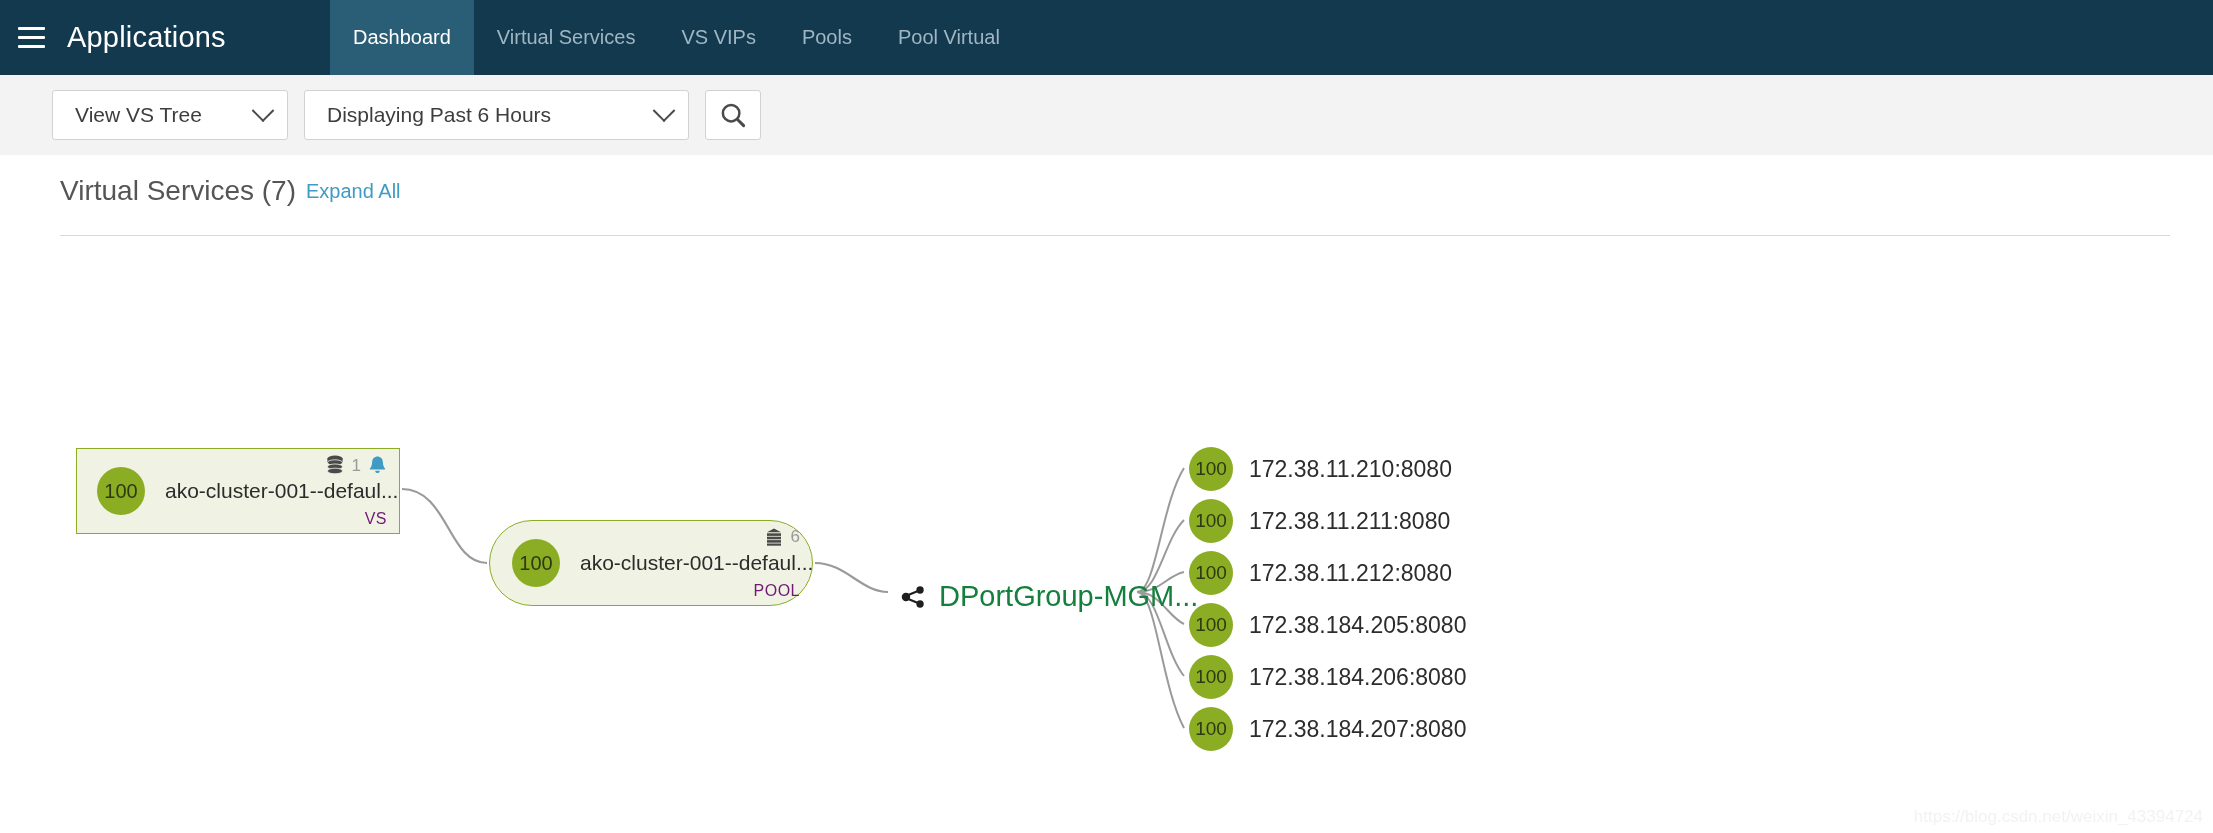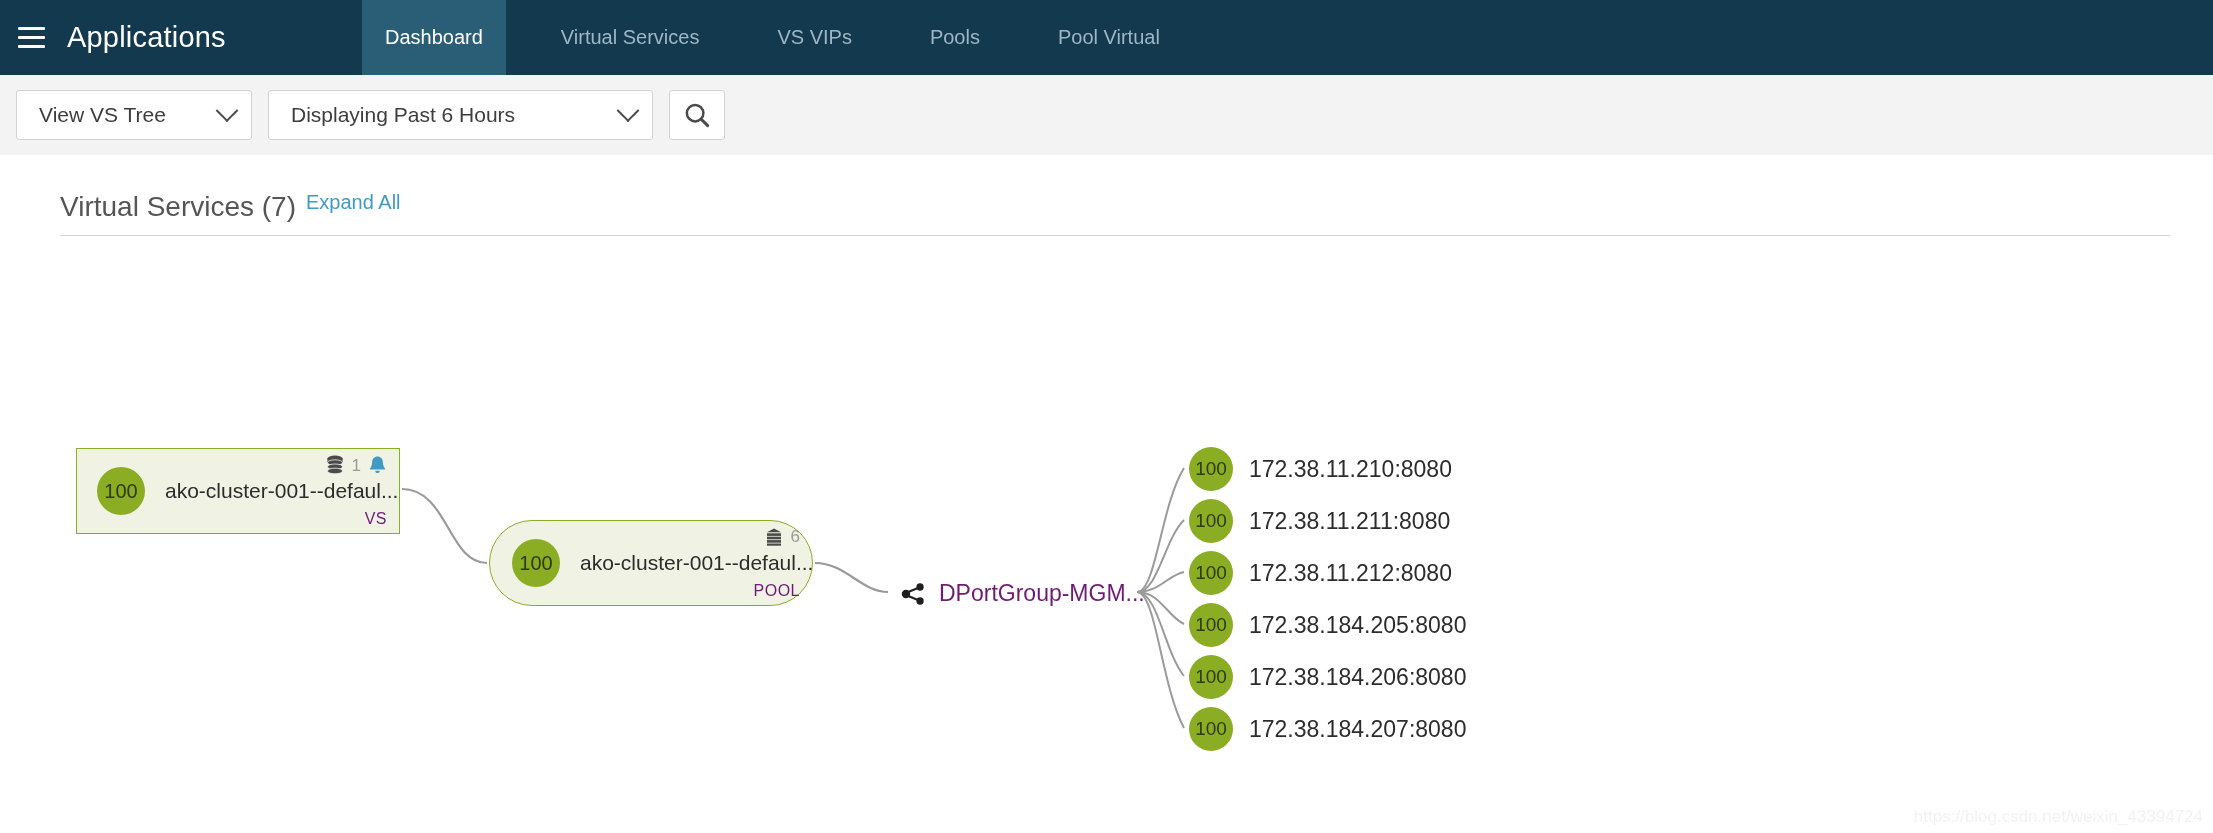--- a/index.html
+++ b/index.html
@@ -58,21 +58,20 @@
   .navtab {
     display: flex;
     align-items: center;
     padding: 0 23px;
     color: #9fb6c3;
     font-size: 20px;
     white-space: nowrap;
     cursor: pointer;
     background: transparent;
     height: 100%;
-    margin-left: 32px;
   }
   .navtab.active {
     background: #2a5d76;
     color: #ffffff;
   }
 
   
   .toolbar {
     position: absolute;
     top: 75px; left: 0;
@@ -101,21 +100,21 @@
     white-space: nowrap;
   }
   .chev {
     margin-left: 22px;
     width: 16px;
     height: 16px;
     border-right: 2px solid #4a4a4a;
     border-bottom: 2px solid #4a4a4a;
     transform: rotate(45deg) translate(-3px,-3px);
   }
-  #vs-tree-select { width: 236px; }
+  #vs-tree-select { width: 236px; margin-left: 36px; }
   #time-range-select { width: 385px; }
   .search-btn {
     width: 56px;
     height: 50px;
     background: #ffffff;
     border: 1px solid #d2d2d2;
     border-radius: 3px;
     display: flex;
     align-items: center;
     justify-content: center;
@@ -126,24 +125,24 @@
   .panel {
     position: absolute;
     top: 155px;
     left: 16px;
     width: 2197px;
     height: 678px;
     background: #ffffff;
   }
   .panel-header {
     position: absolute;
-    top: 36px;
+    top: 20px;
     left: 44px;
     display: flex;
-    align-items: flex-start;
+    align-items: center;
     gap: 10px;
   }
   .panel-title {
     font-size: 28px;
     color: #555555;
     font-weight: 400;
     white-space: nowrap;
   }
   .expand-all {
     font-size: 20px;
@@ -241,22 +240,22 @@
   
   .portgroup {
     position: absolute;
     left: 884px;
     top: 425px;
     display: flex;
     align-items: center;
     gap: 13px;
   }
   .portgroup .pg-label {
-    font-size: 23px;
-    color: #701a75;
+    font-size: 29px;
+    color: #15803d;
     white-space: nowrap;
   }
 
   
   .servers {
     position: absolute;
     left: 1173px;
     top: 288px;
   }
   .server-row {

